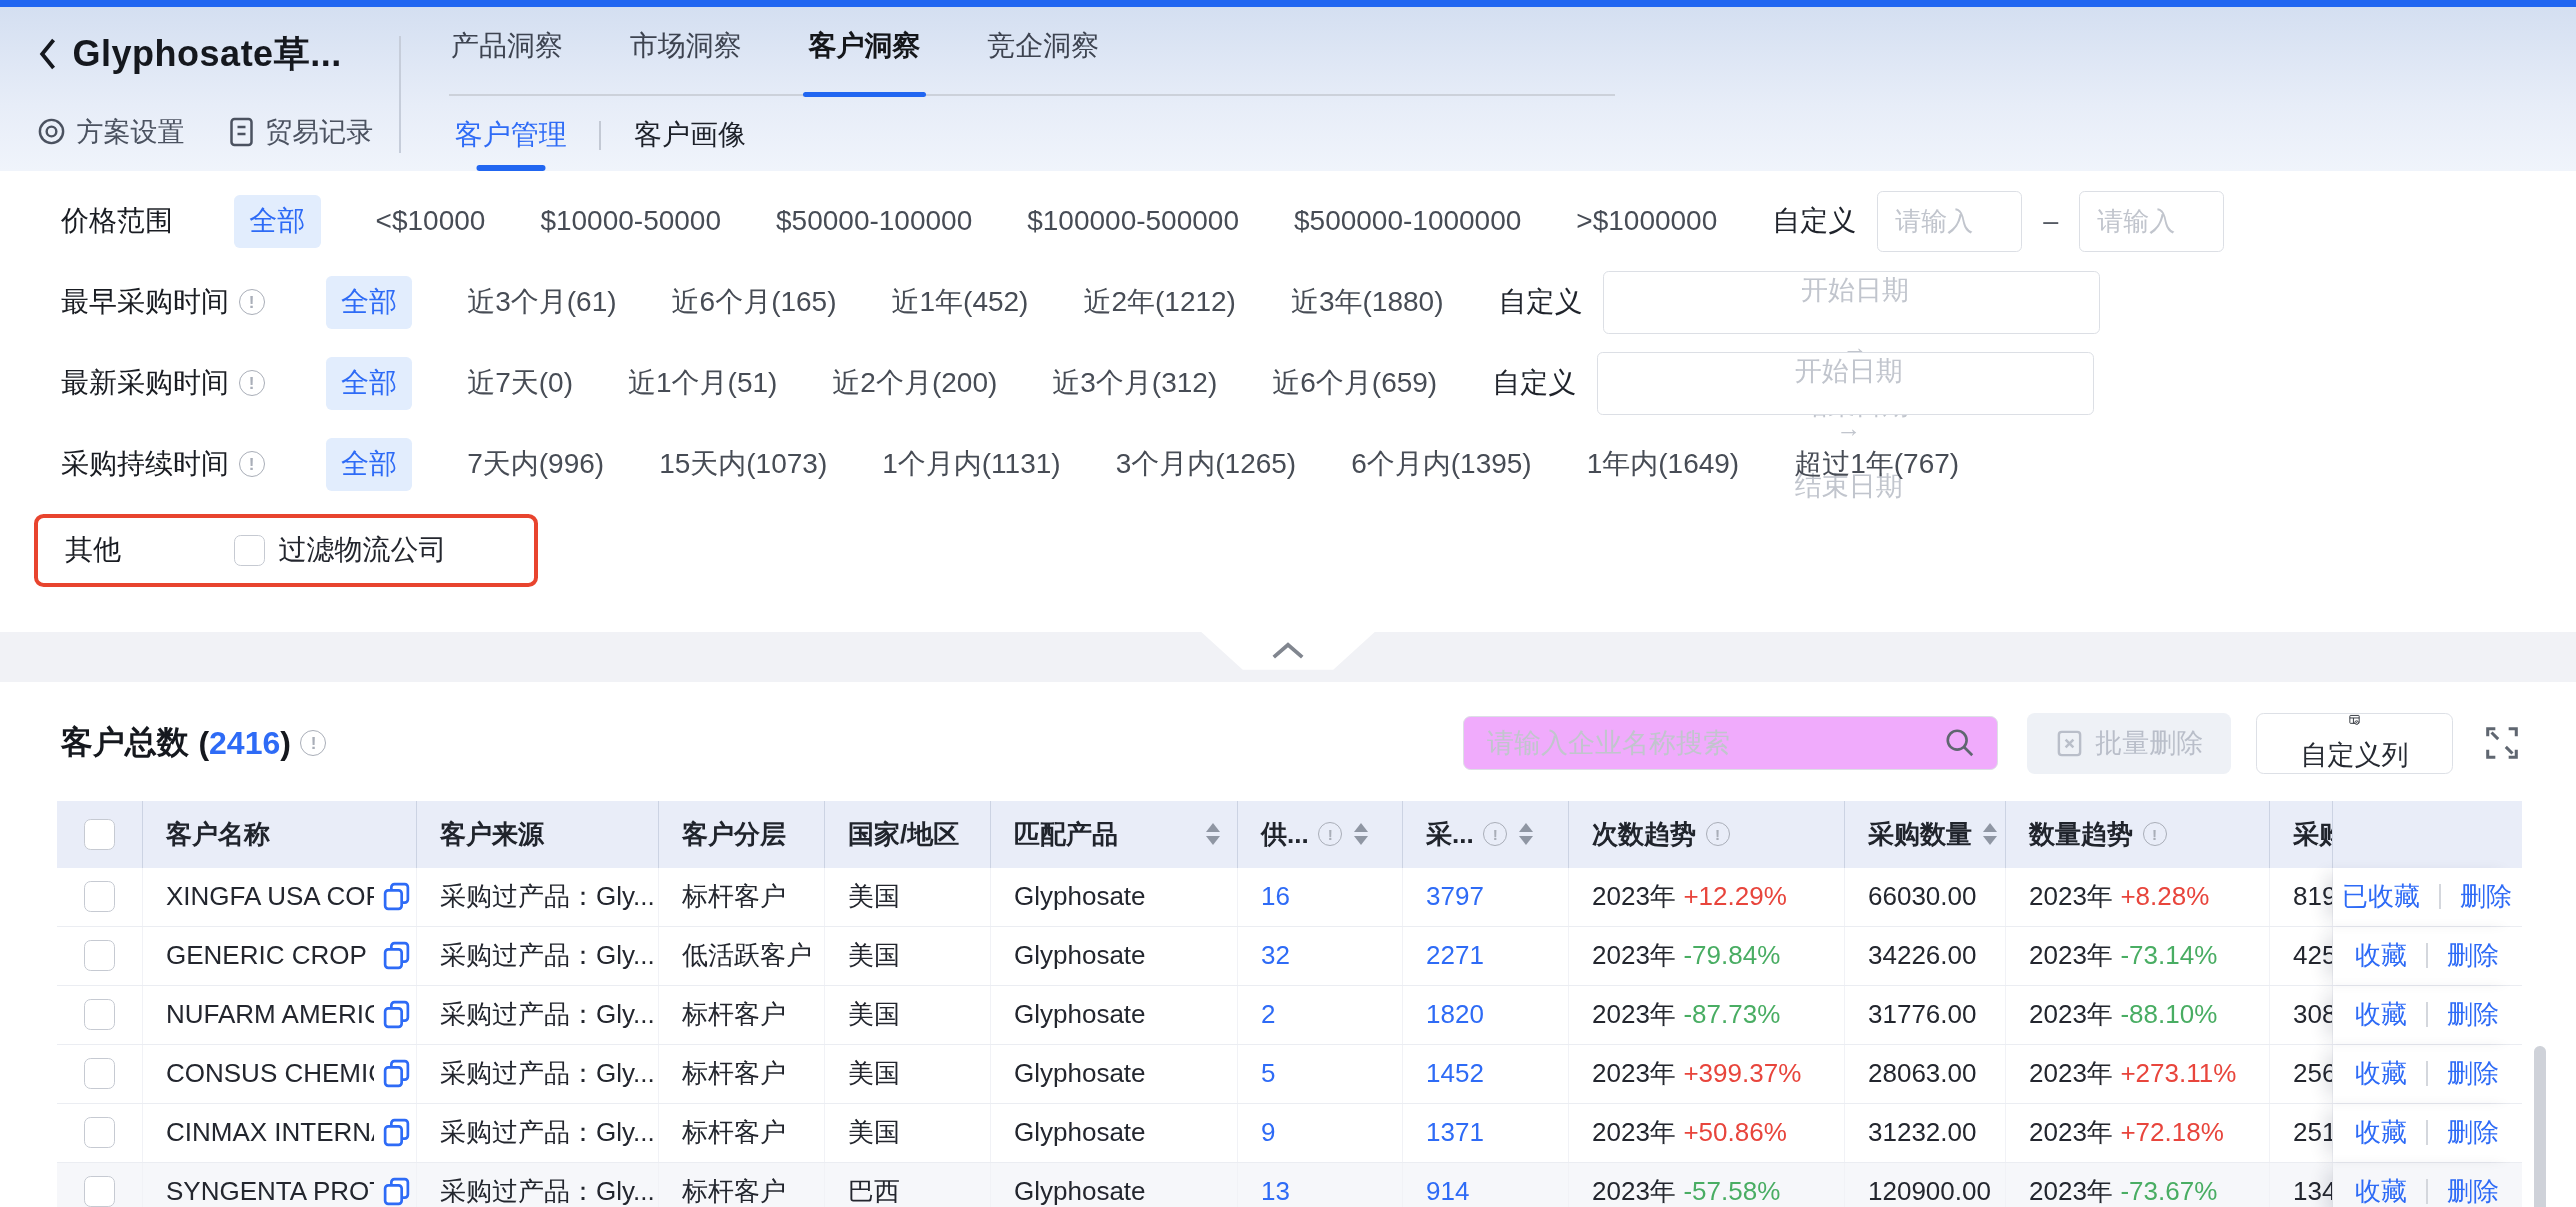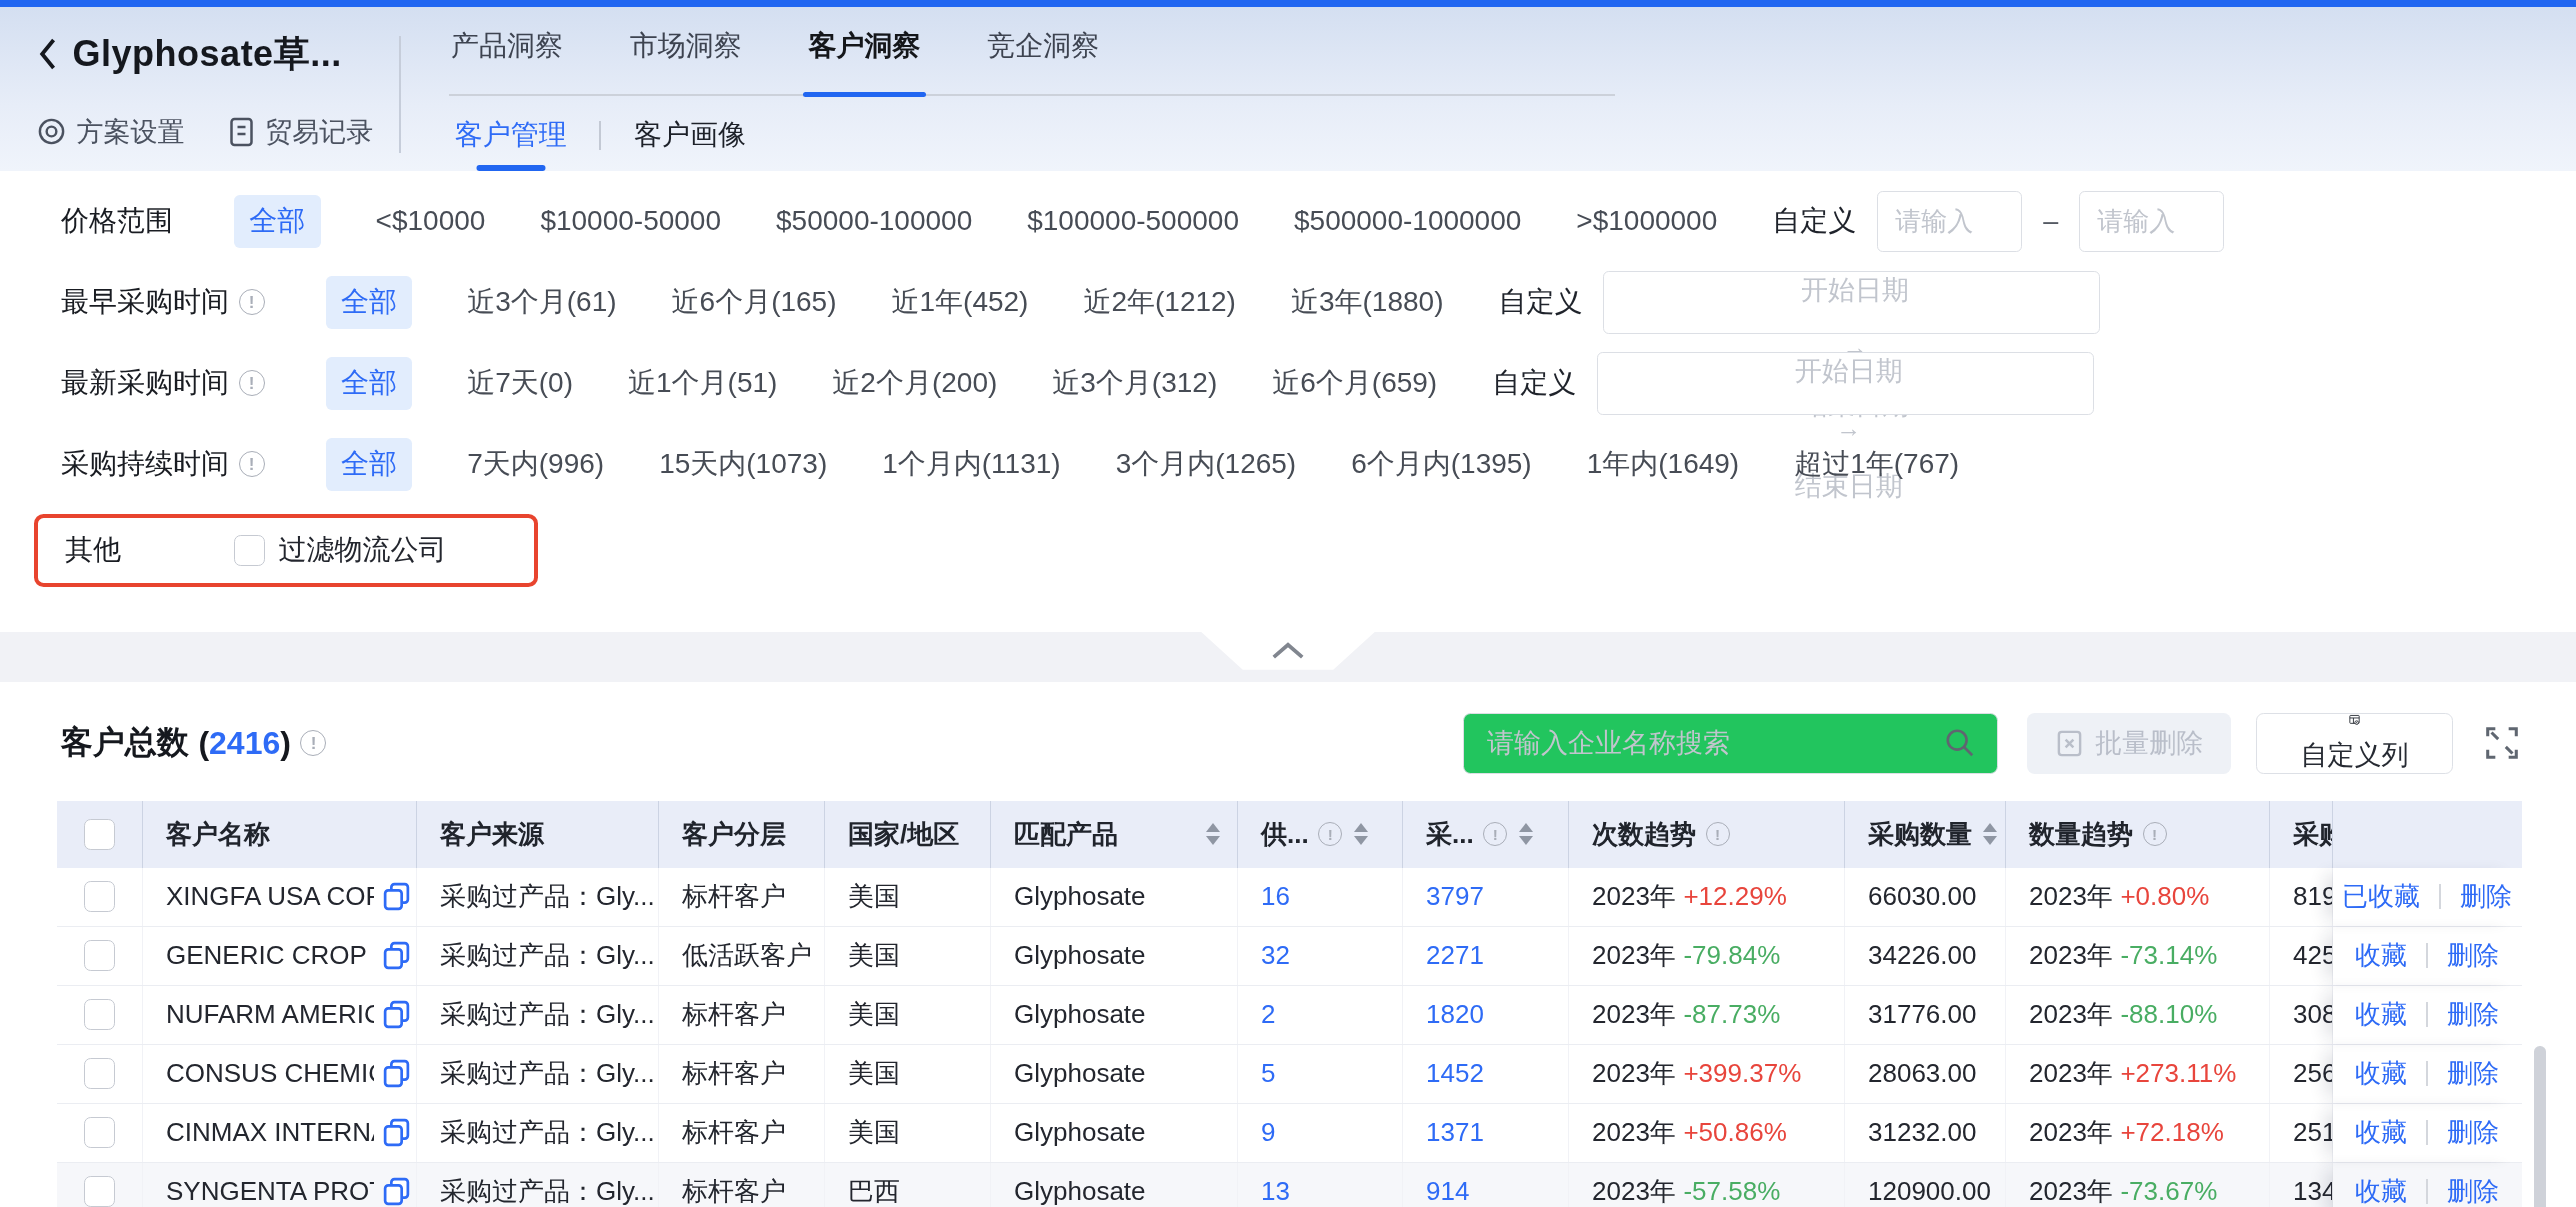--- a/index.html
+++ b/index.html
@@ -52,21 +52,21 @@
   .cbx-label { font-size:28px; color:#23262e; margin-left:13.4px; white-space:nowrap; }
 
   .notch { position:absolute; left:50%; transform:translateX(-50%); bottom:-38px; width:174px; height:38px; background:#fff; clip-path:polygon(0 0,100% 0,76% 100%,24% 100%); display:flex; align-items:center; justify-content:center; cursor:pointer; }
 
   
   .table-card { margin-top:50px; background:#fff; height:535px; position:relative; padding:31px 54px 0 57px; }
   .card-head { display:flex; align-items:center; }
   .tbl-title { display:flex; align-items:center; gap:9.6px; font-size:32px; font-weight:bold; color:#15181e; margin-left:3.8px; }
   .tbl-count { color:#2e6bf6; }
   .card-head .grow { flex:1; }
-  .search-box { width:535px; height:61px; border:1.9px solid #dcdfe5; border-radius:7.6px; display:flex; align-items:center; padding:0 21px 0 23px; background:#22c55e; }
+  .search-box { width:535px; height:54px; border:1.9px solid #dcdfe5; border-radius:7.6px; display:flex; align-items:center; padding:0 21px 0 23px; background:#f0abfc; }
   .search-box input { border:none; outline:none; flex:1; font-size:27px; color:#23262e; background:transparent; }
   .search-box input::placeholder { color:#c1c5cd; }
   .btn { height:61px; display:flex; align-items:center; justify-content:center; gap:11.5px; border-radius:7.6px; font-size:27px; cursor:pointer; white-space:nowrap; }
   .btn-disabled { width:204px; background:#eef1f6; color:#b9bec9; margin-left:29px; }
   .btn-outline { width:197px; background:#fff; border:1.9px solid #dde0e6; color:#272b33; margin-left:25px;flex-direction:column; }
   .expand-btn { margin-left:29px; cursor:pointer; display:flex; align-items:center; }
 
   
   .tbl { margin-top:27px; width:2465px; font-size:26px; }
   .t-hrow { display:flex; background:#e9edf8; height:67px; align-items:stretch; }
@@ -393,21 +393,21 @@
           </div>
     <div class="td c8">
             <span>2023年</span>
             <span class="pct up">+12.29%</span>
           </div>
     <div class="td c9">
             <span>66030.00</span>
           </div>
     <div class="td c10">
             <span>2023年</span>
-            <span class="pct up">+0.80%</span>
+            <span class="pct up">+8.28%</span>
           </div>
     <div class="td c11">
             <span>81911</span>
           </div>
     <div class="td c12">
             <span class="lnk">已收藏</span>
             <span class="op-div"></span>
             <span class="lnk">删除</span>
           </div>
   </div>

